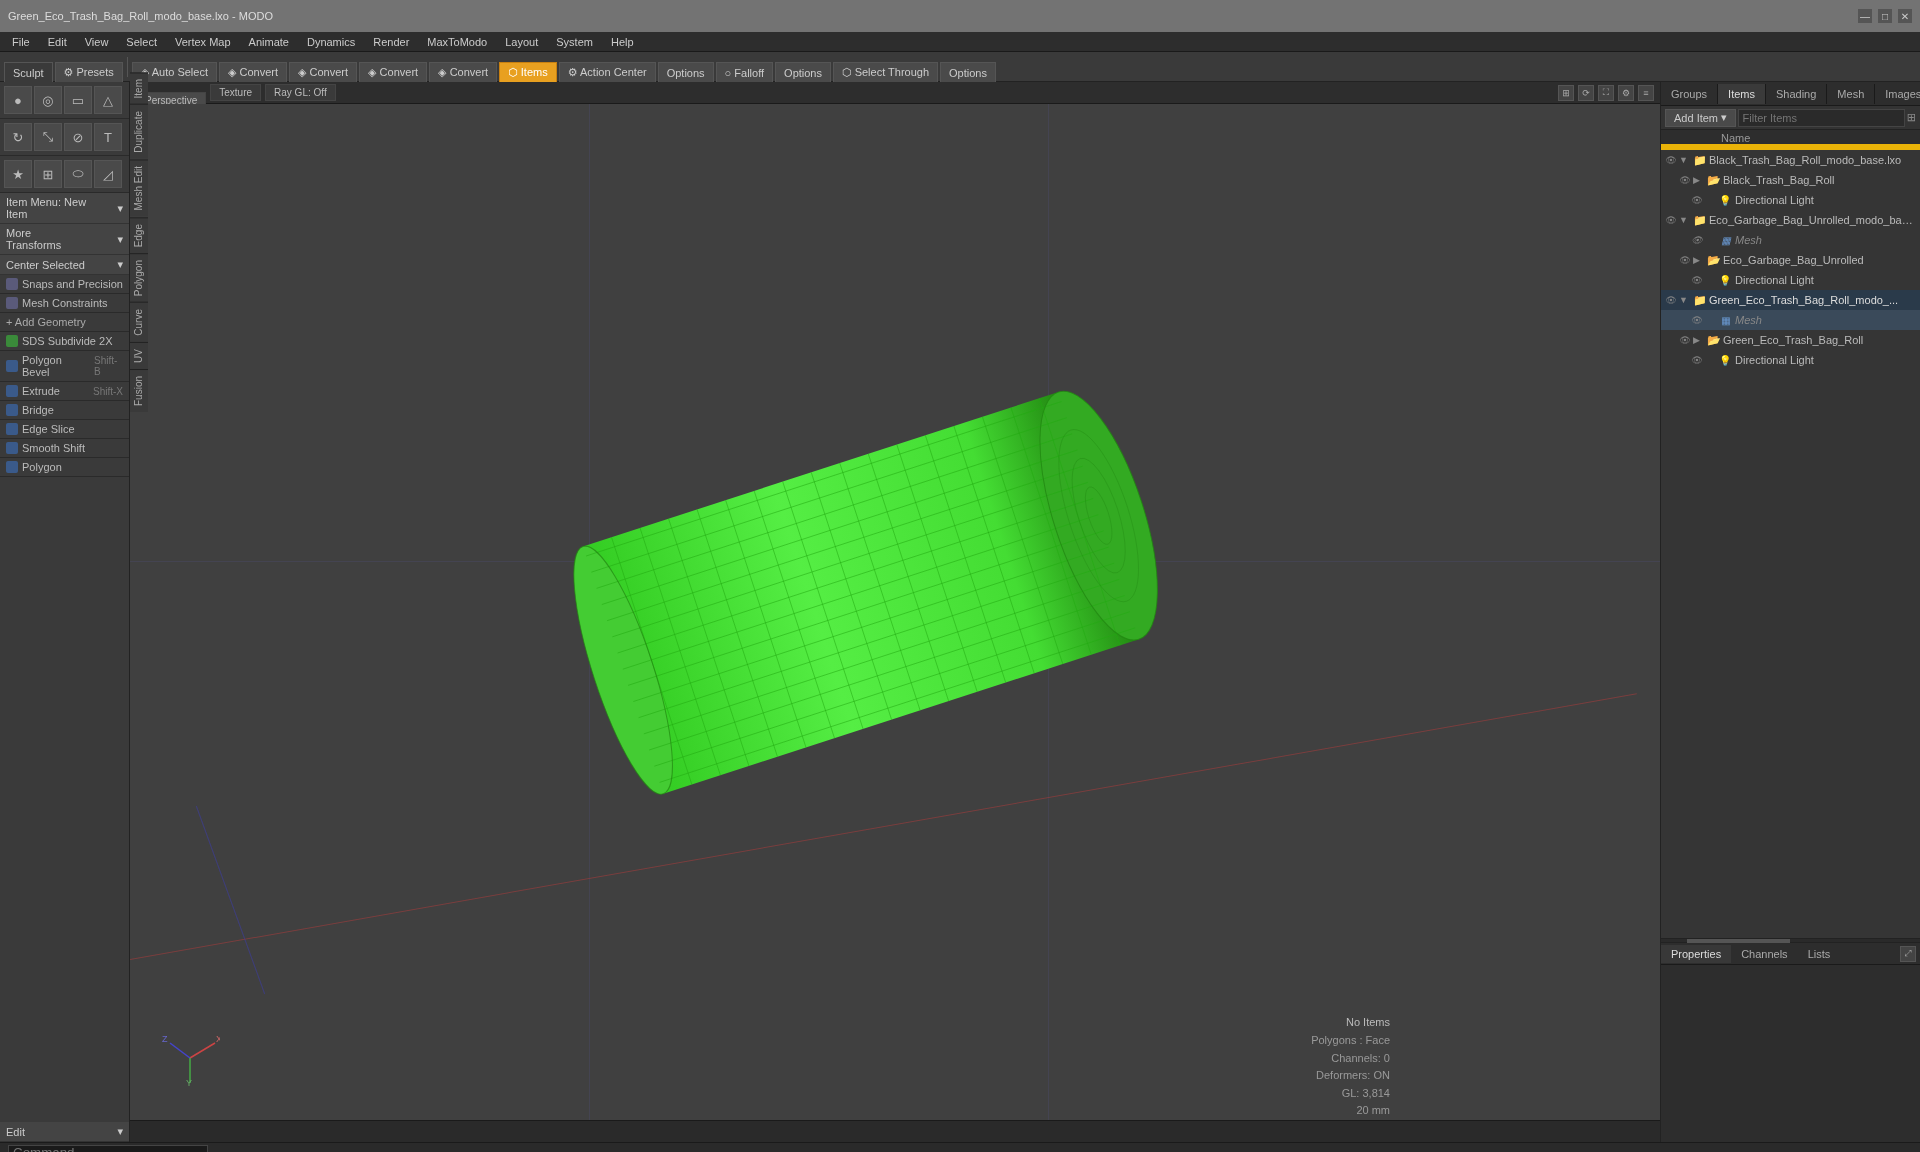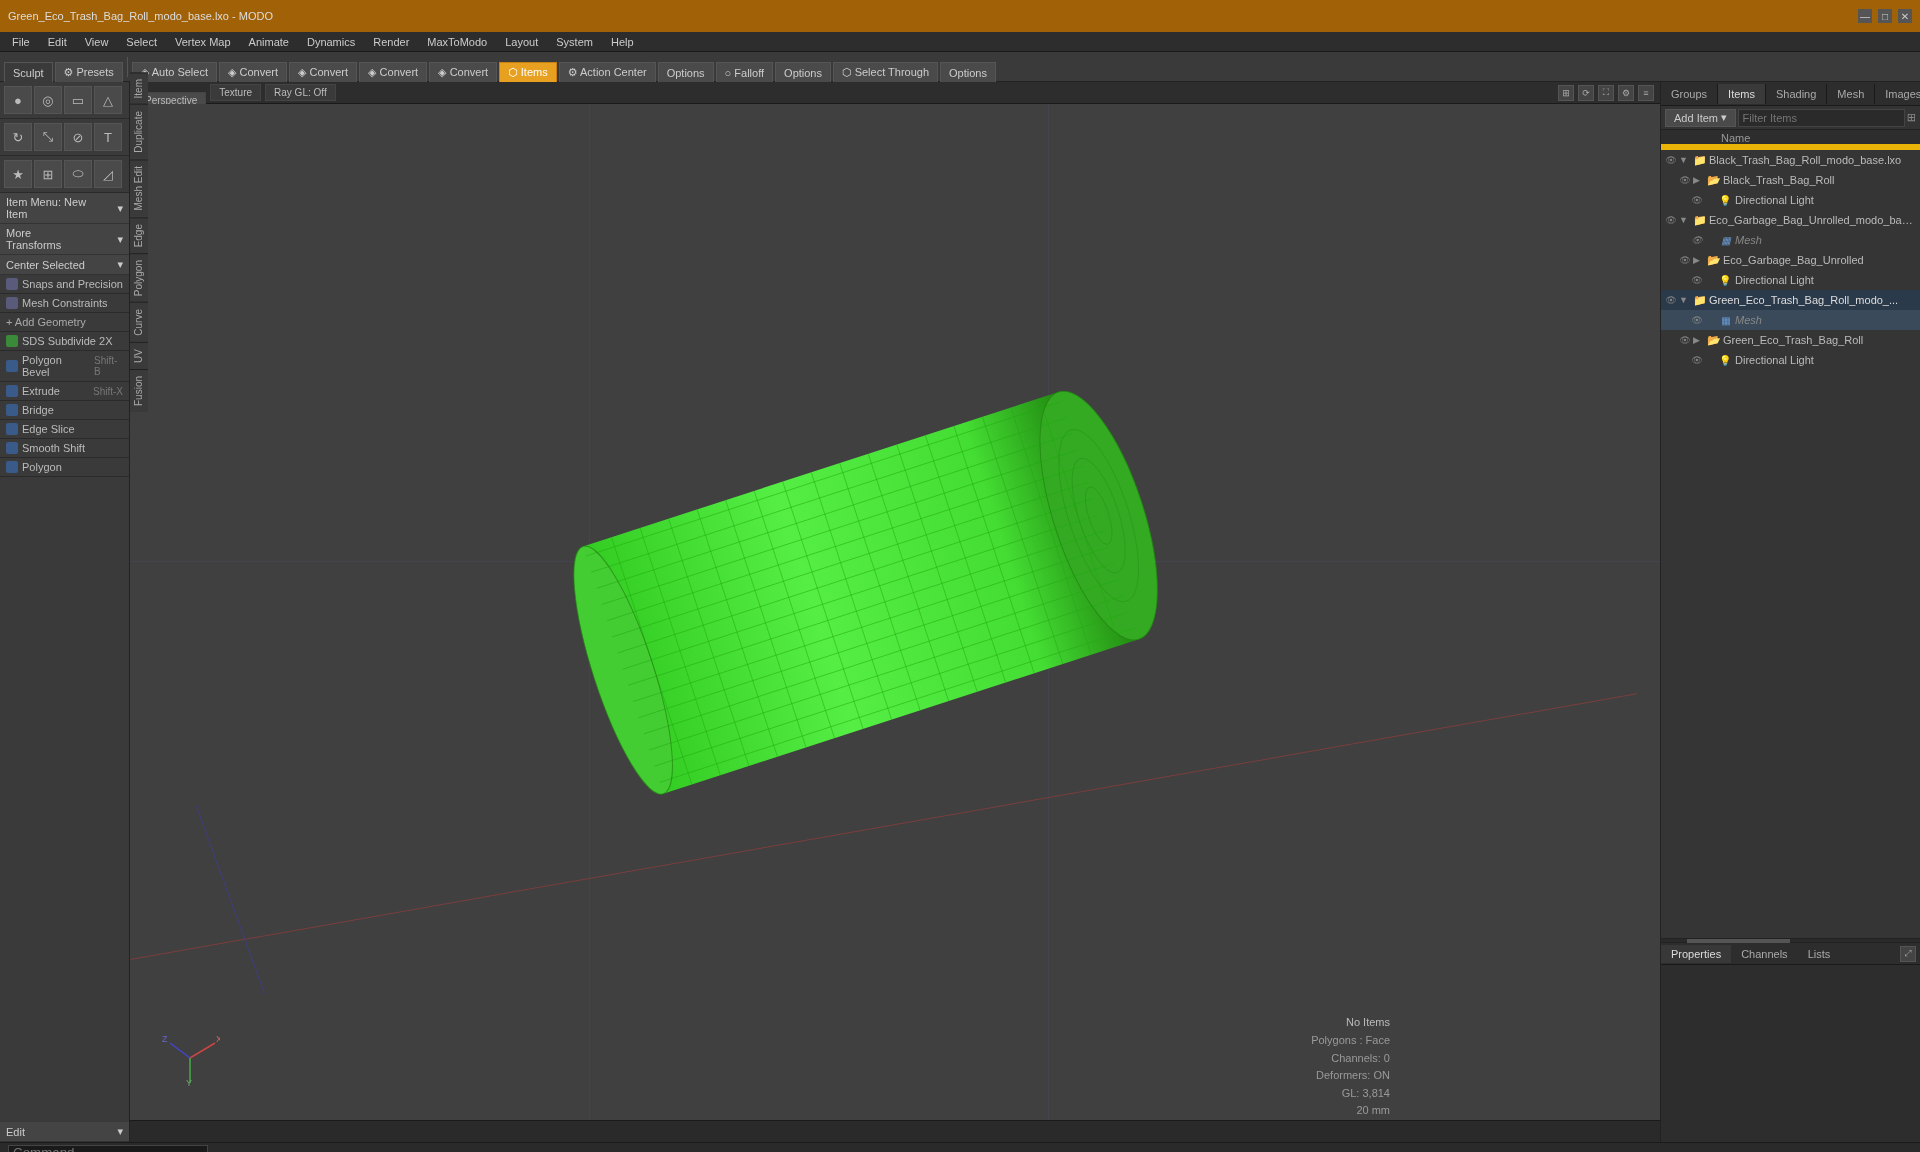--- a/index.html
+++ b/index.html
@@ -9,21 +9,21 @@
       background: #3c3c3c;
       font-family: 'Arial', sans-serif;
       font-size: 11px;
       color: #ccc;
       overflow: hidden;
     }
 
     
     #title-bar {
       height: 22px;
-      background: #a16207;
+      background: #737373;
       display: flex;
       align-items: center;
       justify-content: space-between;
       padding: 16px 8px;
       color: #ddd;
       font-size: 11px;
     }
     #title-bar .win-controls { display: flex; gap: 6px; }
     #title-bar .win-btn {
       width: 14px; height: 14px;

